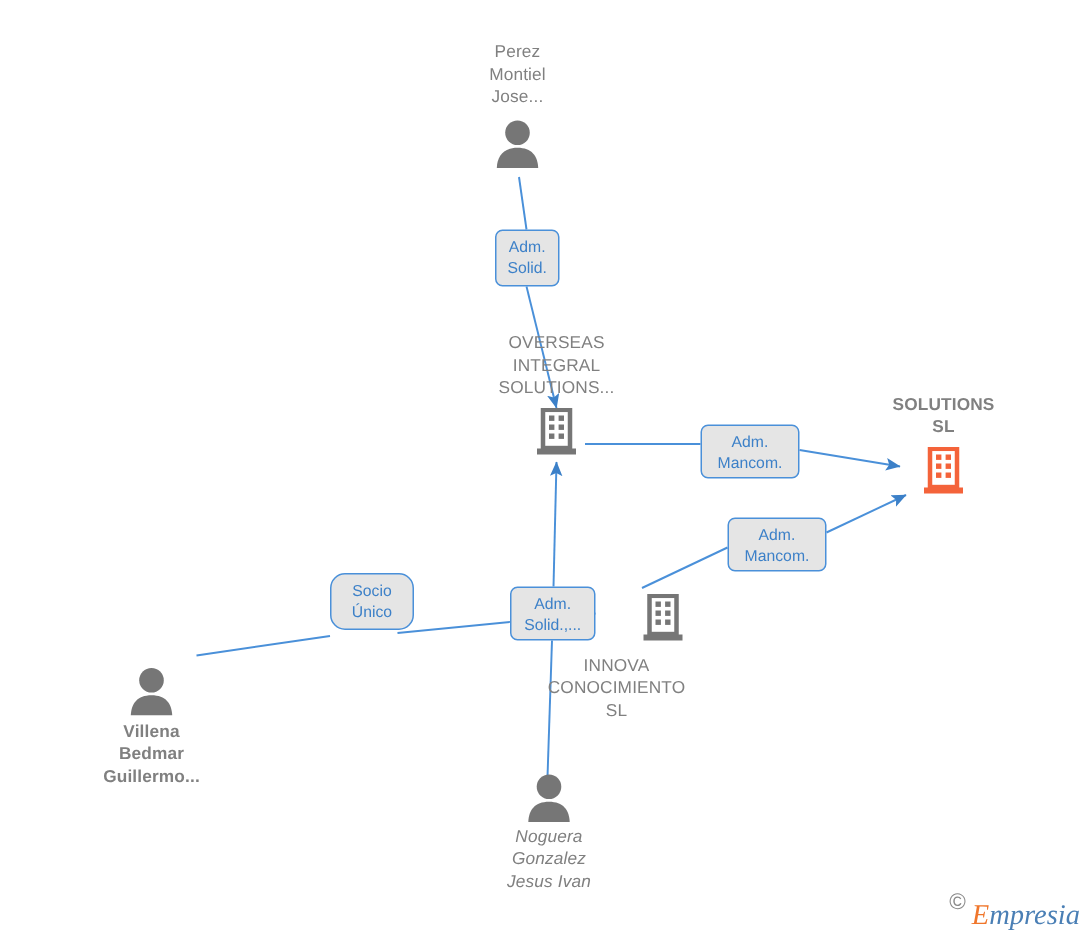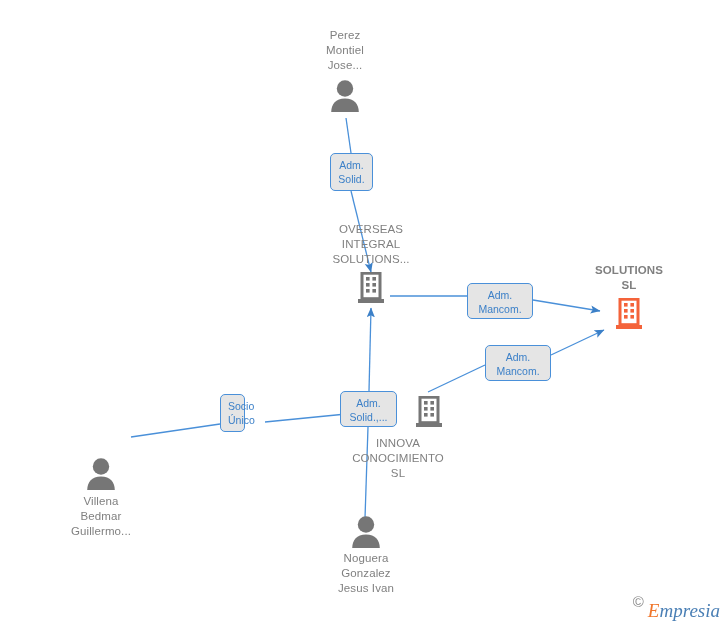--- a/index.html
+++ b/index.html
@@ -151,51 +151,51 @@
         <rect x="16.4" y="5" width="3.6" height="3.6" fill="#f4633a"></rect>
         <rect x="10" y="11" width="3.6" height="3.6" fill="#f4633a"></rect>
         <rect x="16.4" y="11" width="3.6" height="3.6" fill="#f4633a"></rect>
         <rect x="10" y="17" width="3.6" height="3.6" fill="#f4633a"></rect>
         <rect x="16.4" y="17" width="3.6" height="3.6" fill="#f4633a"></rect>
         <rect x="2" y="27" width="26" height="4" fill="#f4633a"></rect>
       </svg>
     </span>
   </div>
 
-  <div class="node" style="left:337px; top:396px; width:122px;">
+  <div class="node" style="left:350px; top:396px; width:122px;">
     <span class="icon-wrap" style="display:inline-block; margin-left:62px;">
       <svg width="30" height="32" viewBox="0 0 30 32">
         <rect x="6" y="1.2" width="18" height="25.5" fill="none" stroke="#767676" stroke-width="3"></rect>
         <rect x="10" y="5" width="3.6" height="3.6" fill="#767676"></rect>
         <rect x="16.4" y="5" width="3.6" height="3.6" fill="#767676"></rect>
         <rect x="10" y="11" width="3.6" height="3.6" fill="#767676"></rect>
         <rect x="16.4" y="11" width="3.6" height="3.6" fill="#767676"></rect>
         <rect x="10" y="17" width="3.6" height="3.6" fill="#767676"></rect>
         <rect x="16.4" y="17" width="3.6" height="3.6" fill="#767676"></rect>
         <rect x="2" y="27" width="26" height="4" fill="#767676"></rect>
       </svg>
     </span>
     <div class="node-label" style="margin-top:4px;">INNOVA
 CONOCIMIENTO
 SL</div>
   </div>
 
-  <div class="node" style="left:41px; top:458px; width:120px;">
+  <div class="node" style="left:41px; top:445px; width:120px;font-weight:bold;">
     <span class="icon-wrap">
       <svg width="34" height="32" viewBox="0 0 34 32">
         <circle cx="17" cy="8.5" r="8.2" fill="#767676"></circle>
         <path d="M17,18.5 C7.5,18.5 3.5,24 3.2,32 L30.8,32 C30.5,24 26.5,18.5 17,18.5 Z" fill="#767676"></path>
       </svg>
     </span>
     <div class="node-label" style="margin-top:4px;">Villena
 Bedmar
 Guillermo...</div>
   </div>
 
-  <div class="node" style="left:306px; top:516px; width:120px;">
+  <div class="node" style="left:306px; top:516px; width:120px;font-style:italic;">
     <span class="icon-wrap">
       <svg width="34" height="32" viewBox="0 0 34 32">
         <circle cx="17" cy="8.5" r="8.2" fill="#767676"></circle>
         <path d="M17,18.5 C7.5,18.5 3.5,24 3.2,32 L30.8,32 C30.5,24 26.5,18.5 17,18.5 Z" fill="#767676"></path>
       </svg>
     </span>
     <div class="node-label" style="margin-top:3px;">Noguera
 Gonzalez
 Jesus Ivan</div>
   </div>
@@ -205,21 +205,21 @@
 
   <div class="edge-label" style="left:467px; top:283px; width:66px; height:36px;">Adm.
 Mancom.</div>
 
   <div class="edge-label" style="left:485px; top:345px; width:66px; height:36px;">Adm.
 Mancom.</div>
 
   <div class="edge-label" style="left:340px; top:391px; width:57px; height:36px; padding-left:4px; padding-right:4px;">Adm.
 Solid.,...</div>
 
-  <div class="edge-label" style="left:220px; top:394px; width:25px; height:38px;">Socio
+  <div class="edge-label" style="left:220px; top:382px; width:56px; height:38px;border-radius:10px;">Socio
 Único</div>
 
   <div id="watermark">
     <span class="wm-c">©</span>
     <span class="wm-brand"><span>E</span><span class="wm-rest">mpresia</span></span>
   </div>
 
 </div>
 
 </body></html>

